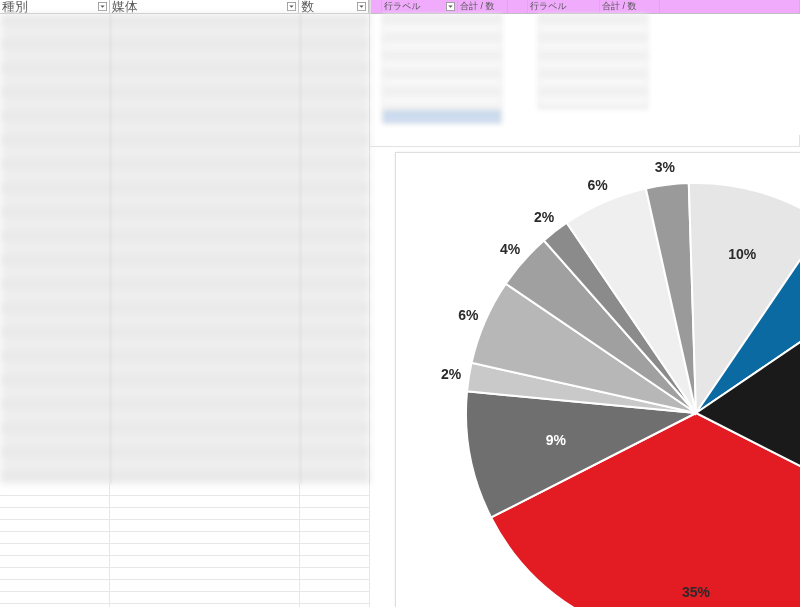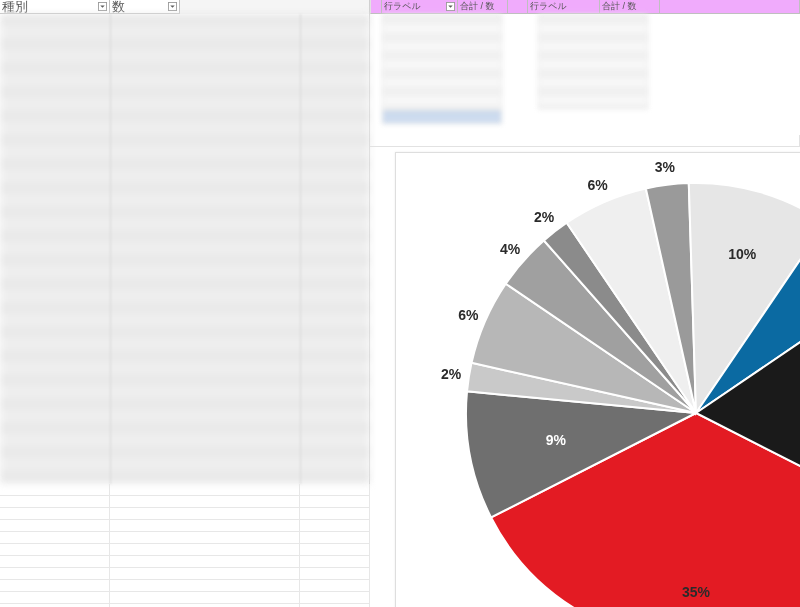--- a/index.html
+++ b/index.html
@@ -187,20 +187,29 @@
 </style>
 </head>
 <body>
 
 <div class="sheet">
 
   <div class="left-table">
     <div class="hdr-row">
       <div class="hdr-cell" style="width:110px">
         <span>種別</span>
+        <span class="filter-icon">
+          <svg viewBox="0 0 10 10">
+              <rect x="0.5" y="0.5" width="9" height="9" fill="#fff" stroke="#9a9a9a"></rect>
+              <path d="M2.5 4 L5 6.5 L7.5 4 Z" fill="#5b5b5b"></path>
+            </svg>
+        </span>
+      </div>
+      <div class="hdr-cell" style="width:190px">
+        <span>媒体</span>
         <span class="filter-icon">
           <svg viewBox="0 0 10 10">
               <rect x="0.5" y="0.5" width="9" height="9" fill="#fff" stroke="#9a9a9a"></rect>
               <path d="M2.5 4 L5 6.5 L7.5 4 Z" fill="#5b5b5b"></path>
             </svg>
         </span>
       </div>
       <div class="hdr-cell" style="width:70px">
         <span>数</span>
         <span class="filter-icon">

